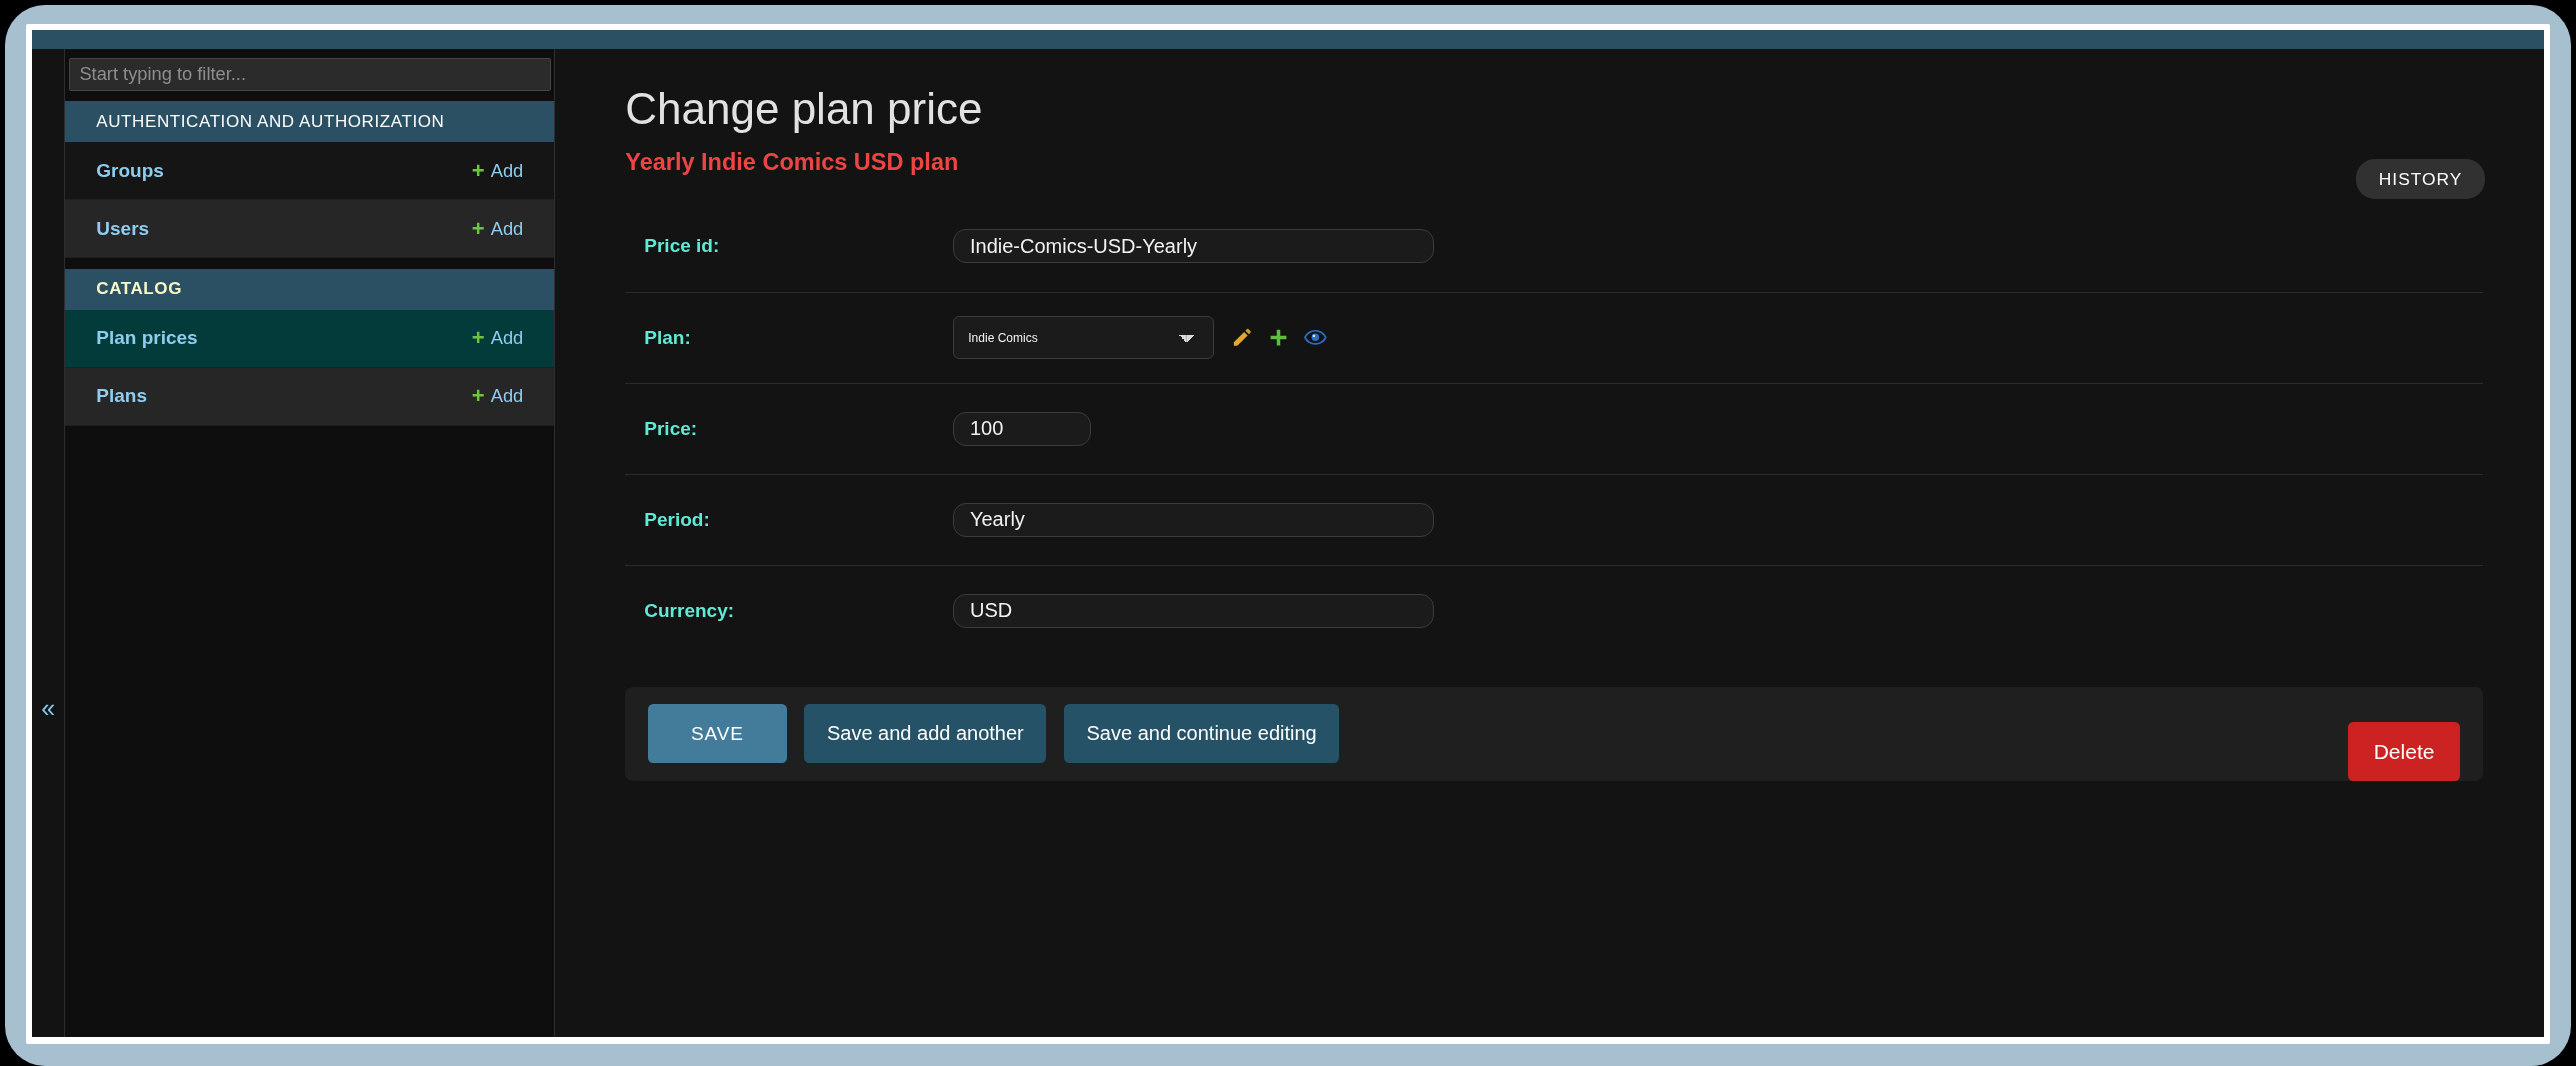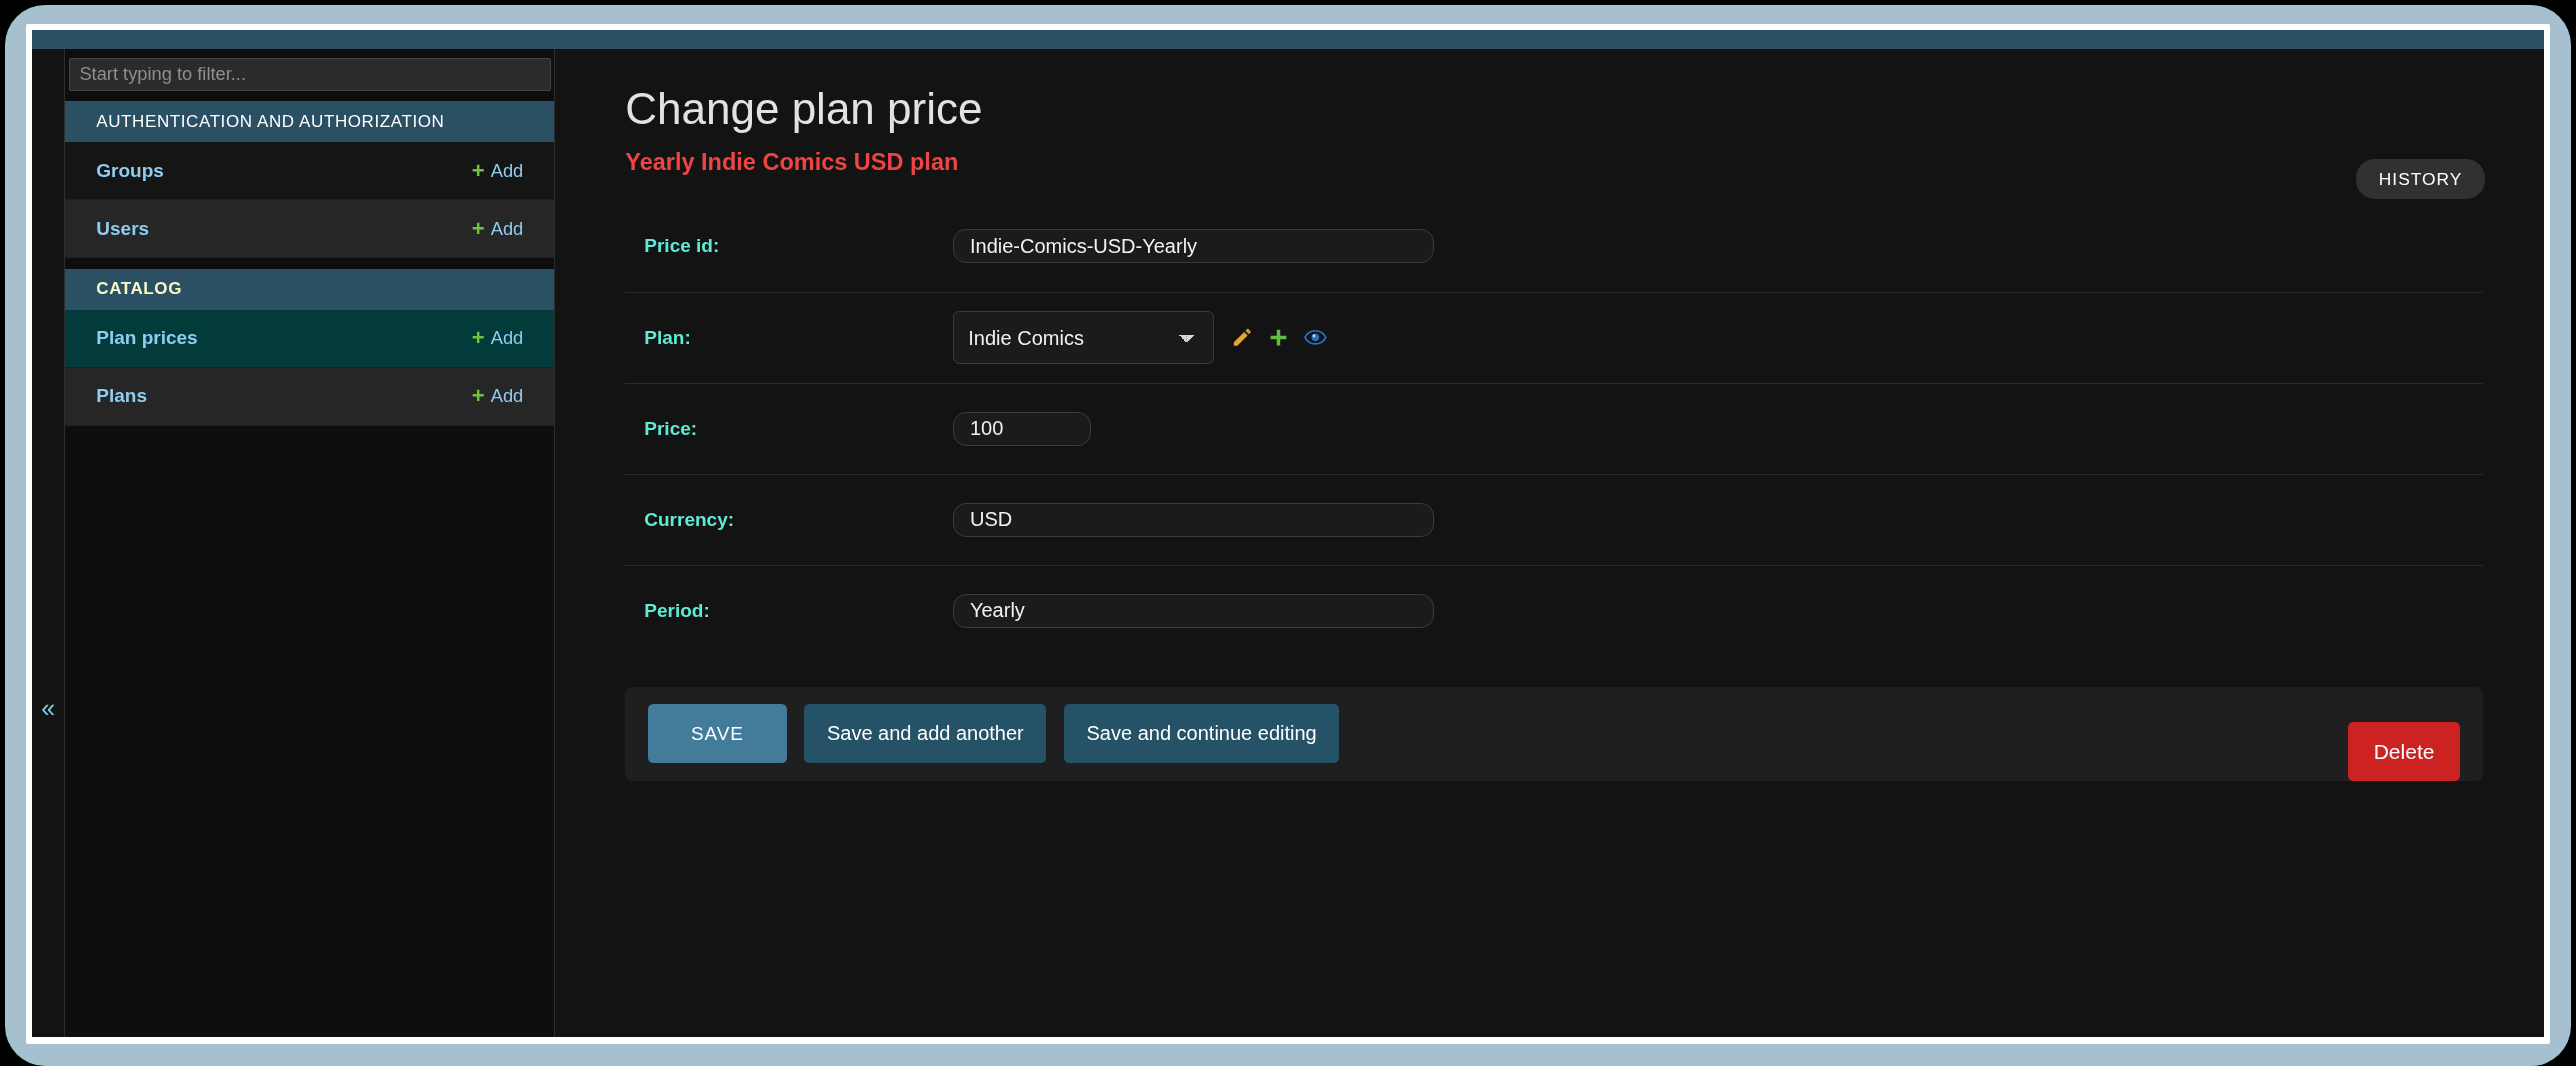--- a/index.html
+++ b/index.html
@@ -212,22 +212,22 @@
   }
   .text-input.wide { width: 481px; }
   .text-input.small { width: 138px; }
 
   .select-input {
     background: #1b1b1b;
     border: 0.9px solid #3c3c3c;
     border-radius: 6.1px;
     color: #f2f2f2;
     font-family: "Liberation Sans", sans-serif;
-    font-size: 20px;
-    height: 53px;
+    font-size: 12px;
+    height: 43px;
     width: 261px;
     padding: 0 14px;
     outline: none;
     -webkit-appearance: none;
     appearance: none;
     background-image:
       linear-gradient(45deg, transparent 50%, #d9d9d9 50%),
       linear-gradient(135deg, #d9d9d9 50%, transparent 50%);
     background-position:
       calc(100% - 26px) calc(50% + 0.9px),
@@ -394,30 +394,30 @@
             </div>
 
             <div class="form-row">
               <label class="field-label">Price:</label>
               <div class="field-control">
                 <input class="text-input small" type="text" value="100" style="">
               </div>
             </div>
 
             <div class="form-row">
+              <label class="field-label">Period:</label>
+              <div class="field-control">
+                <input class="text-input wide" type="text" value="Yearly" style="">
+              </div>
+            </div>
+
+            <div class="form-row">
               <label class="field-label">Currency:</label>
               <div class="field-control">
                 <input class="text-input wide" type="text" value="USD" style="">
-              </div>
-            </div>
-
-            <div class="form-row">
-              <label class="field-label">Period:</label>
-              <div class="field-control">
-                <input class="text-input wide" type="text" value="Yearly" style="">
               </div>
             </div>
 
             <div id="submit-row">
               <button type="button" class="btn btn-save">SAVE</button>
               <button type="button" class="btn btn-secondary">Save and add another</button>
               <button type="button" class="btn btn-secondary">Save and continue editing</button>
               <button type="button" class="btn btn-delete">Delete</button>
             </div>
 

